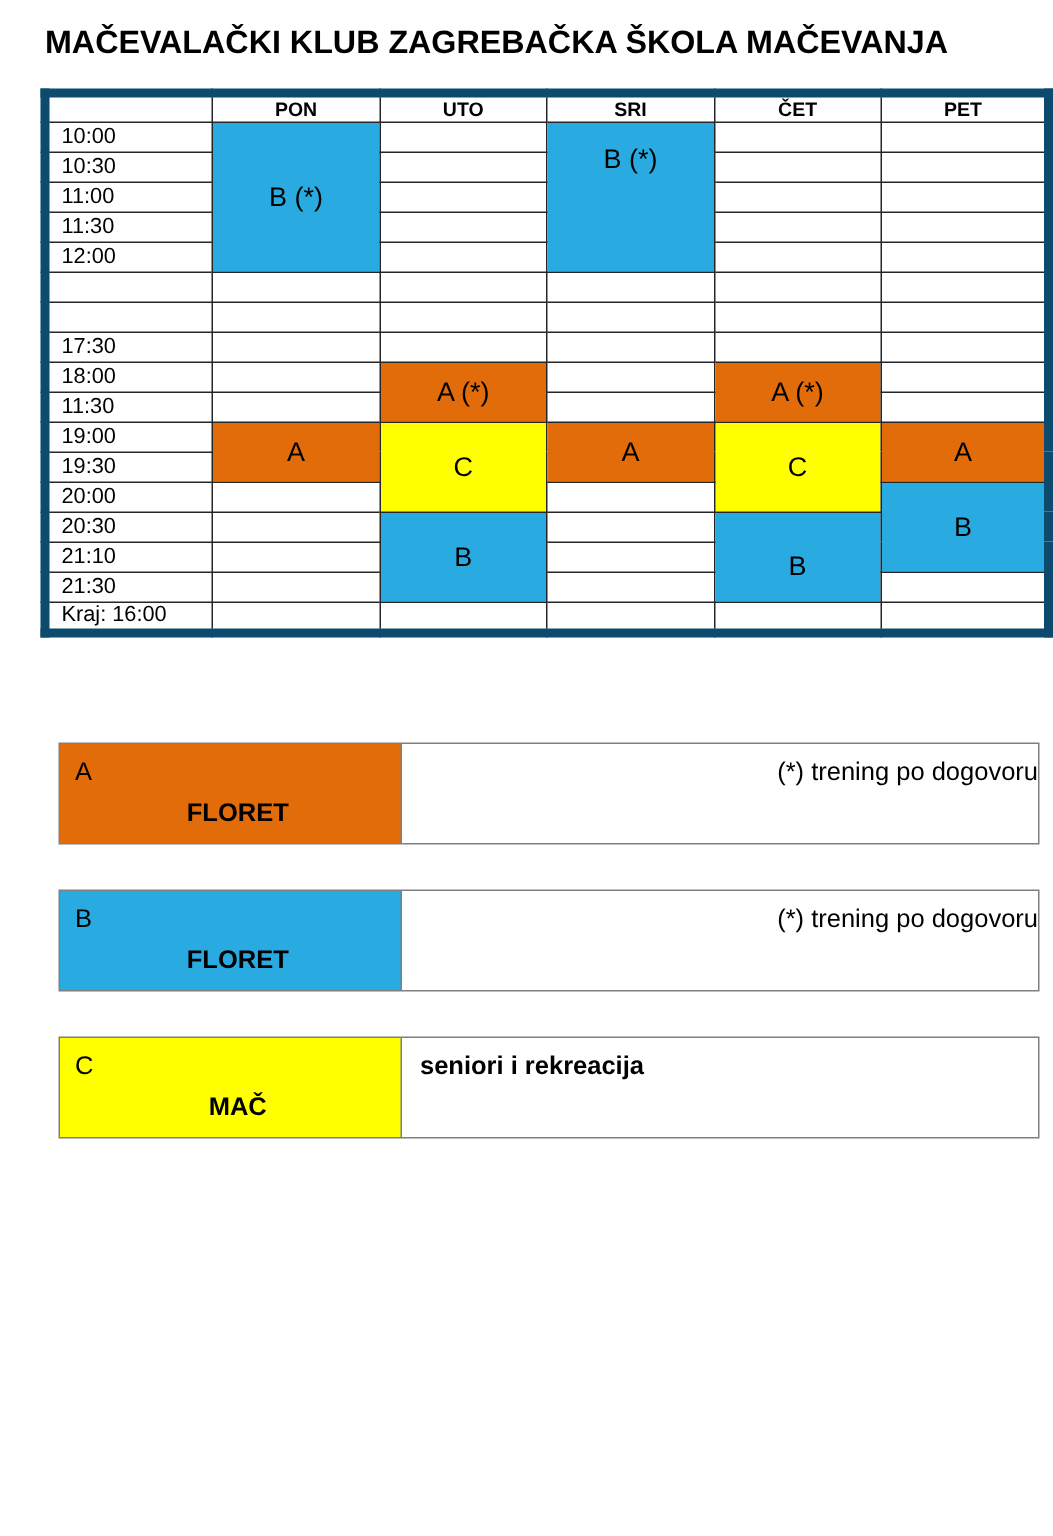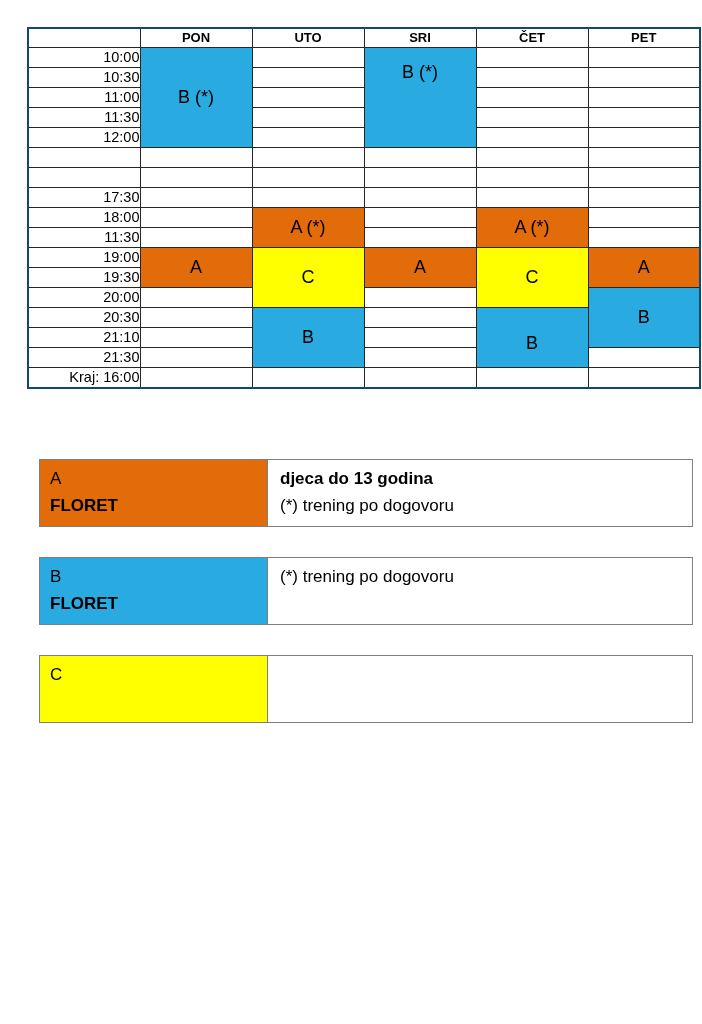--- a/index.html
+++ b/index.html
@@ -3,48 +3,49 @@
 <meta charset="utf-8">
 <style>
   html,body{margin:0;padding:0;background:#ffffff;}
   body{width:702px;height:1024px;font-family:"Liberation Sans",sans-serif;color:#000;}
   .doc{padding:10px 0 0 30px;}
 
   h1.title{font-size:21.5px;line-height:28px;font-weight:bold;margin:4px 0 8px 0;letter-spacing:0;}
   .para{font-size:16.5px;line-height:25px;margin:0 0 17px 0;}
   .para b{font-weight:bold;}
 
-  table.sched{border-collapse:collapse;table-layout:fixed;margin-left:-3px;border:2px solid #0c4a6e;}
+  table.sched{border-collapse:collapse;table-layout:fixed;margin-left:-3px;border:6px solid #0c4a6e;}
   .sched col.timecol{width:112px;}
   .sched col.daycol{width:112px;}
   .sched th,.sched td{border:1px solid #262626;padding:0;overflow:hidden;}
   .sched tr{height:20px;}
   .sched tr.hdr{height:19px;}
   .sched tr.last{height:21px;}
   .d{font-size:13px;font-weight:bold;text-align:center;vertical-align:middle;}
-  .t{font-size:14.5px;text-align:right;vertical-align:middle;padding-left:8px !important;font-weight:normal;}
+  .t{font-size:14.5px;text-align:left;vertical-align:middle;padding-left:8px !important;font-weight:normal;}
   .blk{font-size:18px;text-align:center;vertical-align:middle;font-weight:normal;}
   .blk-top{vertical-align:top;padding-top:14px !important;}
   .blk-low{padding-top:12px !important;}
 
   .legend-wrap{margin:70px 0 0 9px;}
   .lg{display:flex;width:654px;height:68px;box-sizing:border-box;border:1px solid #7f7f7f;background:#fff;}
   .lg + .lg{margin-top:30px;}
   .lg-color{width:228px;box-sizing:border-box;border-right:1px solid #7f7f7f;padding:5px 0 0 10px;}
   .lg-text{flex:1;padding:5px 0 0 12px;}
   .lg-code{font-size:17px;line-height:27px;font-weight:normal;}
-  .lg-weapon{font-size:17px;line-height:27px;font-weight:bold;}
+  .lg-weapon{font-size:17px;line-height:27px;font-weight:bold;text-align:center;}
   .lg-desc{font-size:17px;line-height:27px;font-weight:bold;}
-  .lg-note{font-size:17px;line-height:27px;font-weight:normal;}
+  .lg-note{font-size:17px;line-height:27px;font-weight:normal;text-align:right;}
 </style>
 </head>
 <body>
 
 <div class="doc">
 
+  <h1 class="title">MAČEVALAČKI KLUB ZAGREBAČKA ŠKOLA MAČEVANJA</h1>
 
   <div class="para">
   </div>
 
   <table class="sched">
     <colgroup>
       <col class="timecol">
         <col class="daycol">
         <col class="daycol">
         <col class="daycol">
@@ -177,35 +178,39 @@
     </table>
 
   <div class="legend-wrap">
 
     <div class="lg">
       <div class="lg-color" style="background-color: rgb(227, 108, 10);">
         <div class="lg-code">A</div>
         <div class="lg-weapon">FLORET</div>
       </div>
       <div class="lg-text">
-        <div class="lg-desc">djeca do 13 godina</div>
         <div class="lg-note">(*) trening po dogovoru</div>
       </div>
     </div>
 
     <div class="lg">
       <div class="lg-color" style="background-color: rgb(41, 171, 226);">
         <div class="lg-code">B</div>
         <div class="lg-weapon">FLORET</div>
       </div>
       <div class="lg-text">
         <div class="lg-note">(*) trening po dogovoru</div>
       </div>
     </div>
 
     <div class="lg">
       <div class="lg-color" style="background-color: rgb(255, 255, 0);">
         <div class="lg-code">C</div>
+        <div class="lg-weapon">MAČ</div>
+      </div>
+      <div class="lg-text">
+        <div class="lg-desc">seniori i rekreacija</div>
+        <div class="lg-note"></div>
       </div>
     </div>
 
   </div>
 </div>
 
 </body></html>

